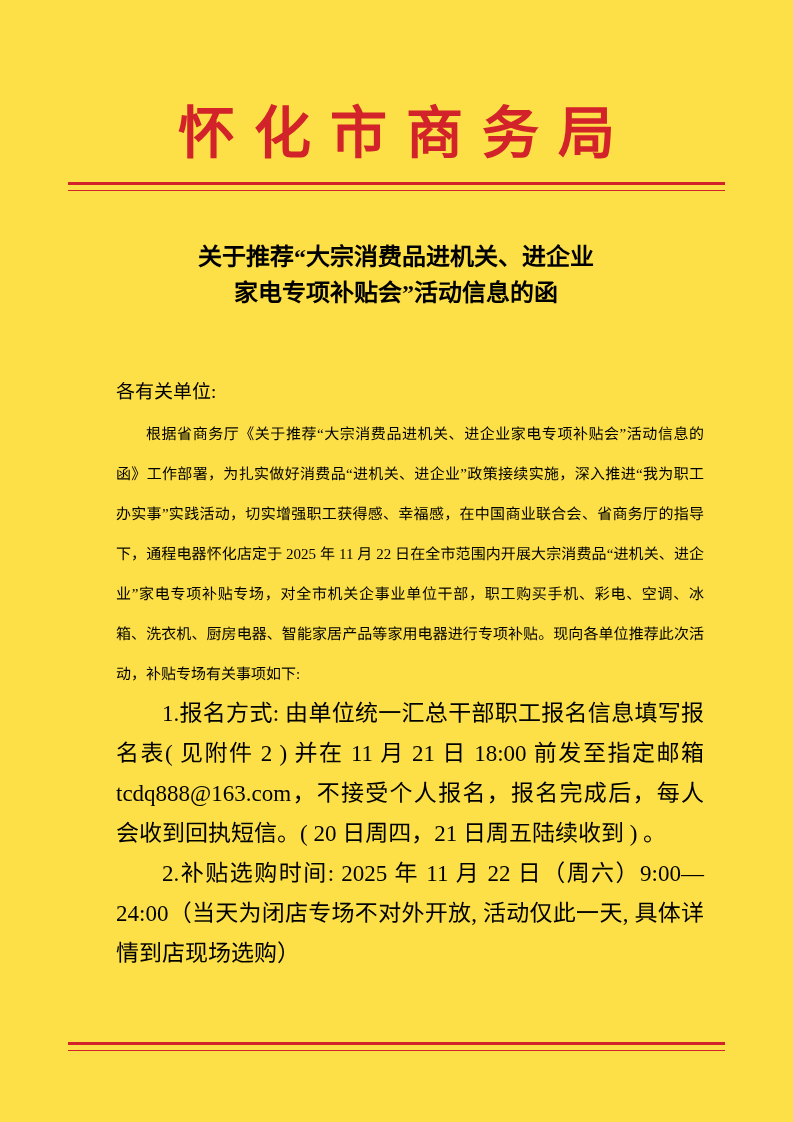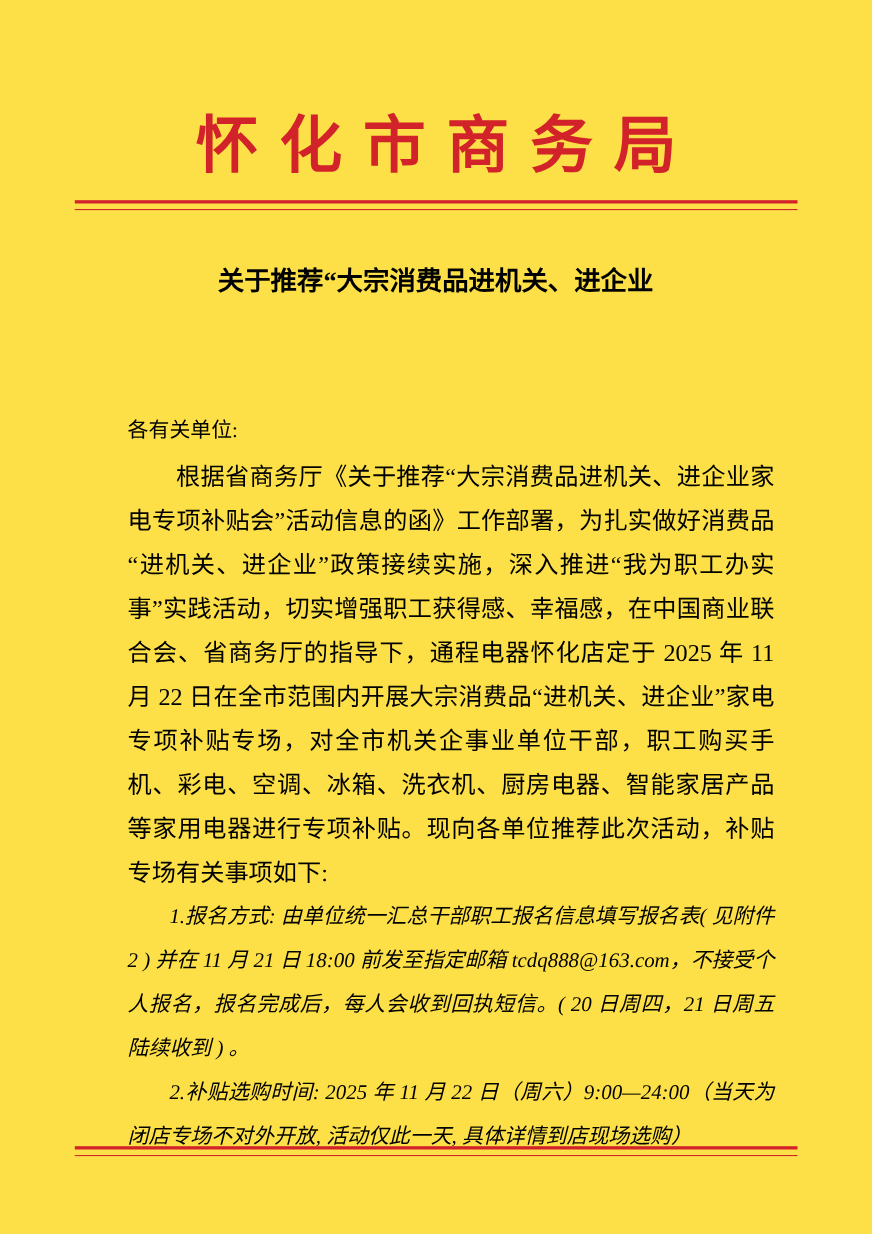--- a/index.html
+++ b/index.html
@@ -84,35 +84,34 @@
     left: 116px;
     top: 372px;
     width: 588px;
   }
   .salutation {
     font-size: 19px;
     line-height: 40px;
     margin: 0 0 2px 0;
   }
   .para {
-    font-size: 22px;
+    font-size: 15px;
     line-height: 40px;
     margin: 0;
     text-align: justify;
     text-justify: inter-ideograph;
     text-indent: 2em;
   }
   .para-sub {
-    font-size: 19px;
+    font-size: 23px;
     line-height: 40px;
     margin: 0;
     text-align: justify;
     text-justify: inter-ideograph;
     text-indent: 2em;
-    font-style: italic;
   }
 
   
   .rule-bottom {
     position: absolute;
     left: 68px;
     top: 1042px;
     width: 657px;
     height: 3px;
     background: #d2232a;
@@ -133,20 +132,21 @@
 
   <div class="letterhead">
     <div class="letterhead-title">怀化市商务局</div>
   </div>
 
   <div class="rule-top"></div>
   <div class="rule-top-thin"></div>
 
   <div class="doc-title">
     <span class="line">关于推荐“大宗消费品进机关、进企业</span>
+    <span class="line">家电专项补贴会”活动信息的函</span>
   </div>
 
   <div class="body-wrap">
     <p class="salutation">各有关单位:</p>
 
     <p class="para">根据省商务厅《关于推荐“大宗消费品进机关、进企业家电专项补贴会”活动信息的函》工作部署，为扎实做好消费品“进机关、进企业”政策接续实施，深入推进“我为职工办实事”实践活动，切实增强职工获得感、幸福感，在中国商业联合会、省商务厅的指导下，通程电器怀化店定于 2025 年 11 月 22 日在全市范围内开展大宗消费品“进机关、进企业”家电专项补贴专场，对全市机关企事业单位干部，职工购买手机、彩电、空调、冰箱、洗衣机、厨房电器、智能家居产品等家用电器进行专项补贴。现向各单位推荐此次活动，补贴专场有关事项如下:</p>
 
     <p class="para-sub">1.报名方式: 由单位统一汇总干部职工报名信息填写报名表( 见附件 2 ) 并在 11 月 21 日 18:00 前发至指定邮箱 tcdq888@163.com，不接受个人报名，报名完成后，每人会收到回执短信。( 20 日周四，21 日周五陆续收到 ) 。</p>
 
     <p class="para-sub">2.补贴选购时间: 2025 年 11 月 22 日（周六）9:00—24:00（当天为闭店专场不对外开放, 活动仅此一天, 具体详情到店现场选购）</p>

